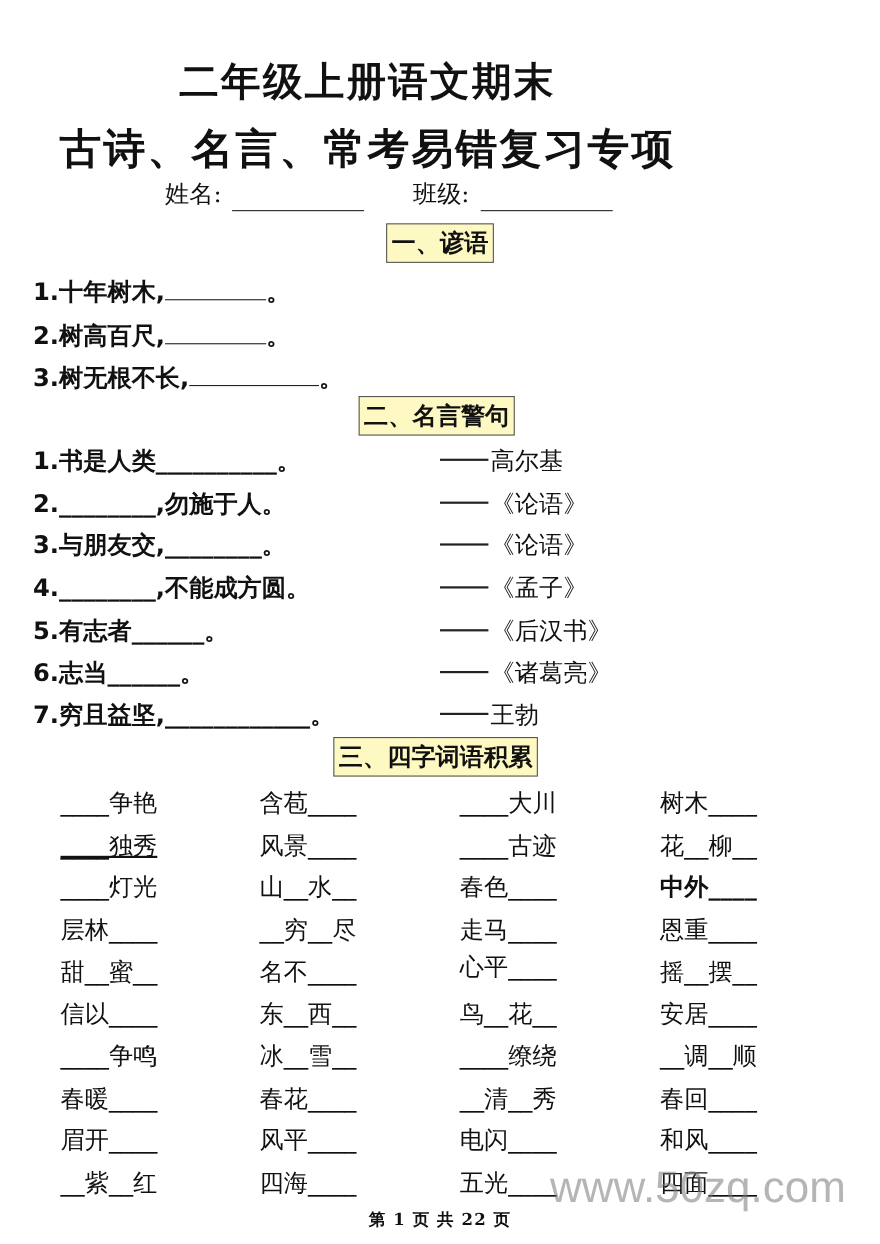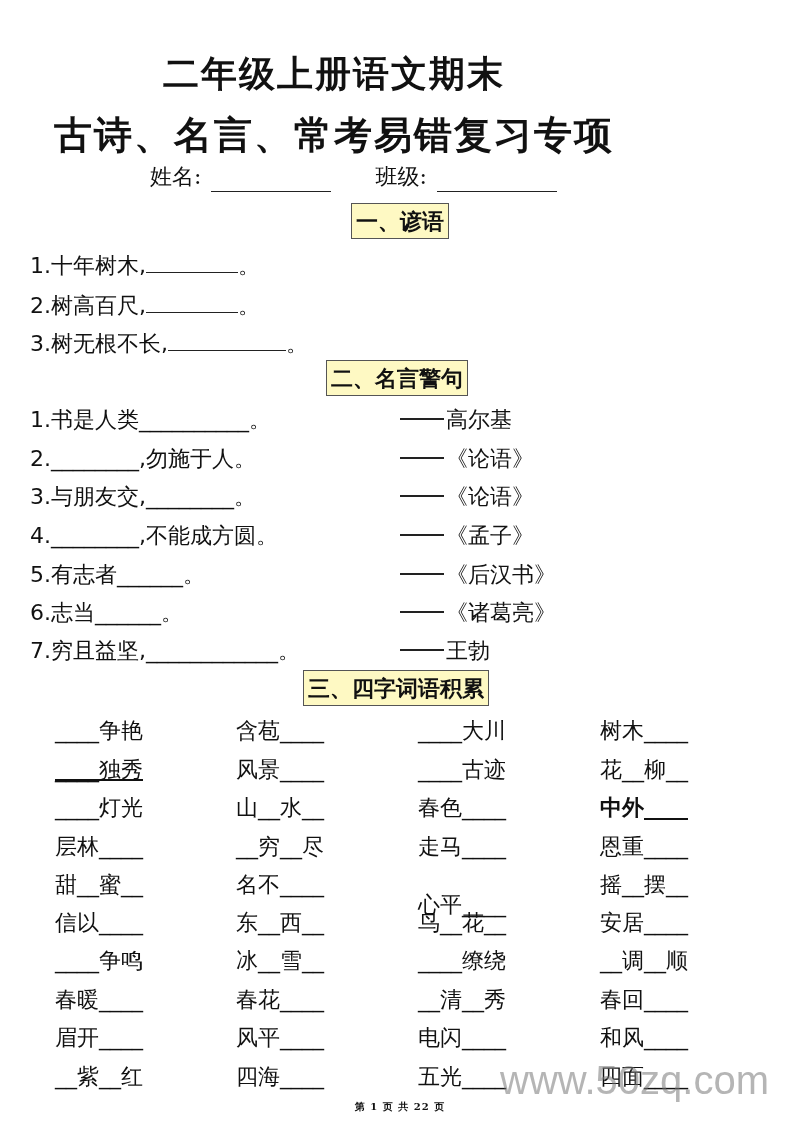--- a/index.html
+++ b/index.html
@@ -6,26 +6,26 @@
   body { width: 800px; height: 1131px; position: relative; overflow: hidden;
          font-family: "DejaVu Serif", "Liberation Serif", serif; color: #111; }
   .abs { position: absolute; white-space: nowrap; }
   .title { left: 0; width: 668px; text-align: center; font-weight: bold; letter-spacing: 2px; }
   .t1 { top: 50px; font-size: 36px; }
   .t2 { top: 110px; font-size: 38px; }
   .namebar { top: 162px; left: 150px; font-size: 22px; }
   .namebar .blank { display: inline-block; width: 120px; border-bottom: 1.5px solid #222; margin: 0 44px 0 10px; height: 22px; vertical-align: bottom; }
   .section { background: #fef9c3; border: 1px solid #555; font-weight: bold; font-size: 22px;
              padding: 2px 4px; line-height: 30px; }
-  .line { font-size: 22px; line-height: 30px; font-family: "DejaVu Sans", "Liberation Sans", sans-serif; }
+  .line { font-size: 22px; line-height: 30px; font-family: "DejaVu Sans", "Liberation Sans", sans-serif; font-weight: bold; }
   .u { display: inline-block; border-bottom: 1.5px solid #222; height: 22px; vertical-align: baseline; }
   .src { font-size: 22px; line-height: 30px; font-family: "DejaVu Sans", "Liberation Sans", sans-serif; }
   .dash { display: inline-block; width: 44px; border-bottom: 2px solid #222; vertical-align: middle; margin-right: 2px; position: relative; top: -2px; }
   .wcell { font-size: 22px; line-height: 30px; font-family: "DejaVu Sans", "Liberation Sans", sans-serif; }
-  .footer { top: 1100px; left: 0; width: 800px; text-align: center; font-size: 10px; font-weight: bold; letter-spacing: 1px; }
+  .footer { top: 1100px; left: 0; width: 800px; text-align: center; font-size: 15px; font-weight: bold; letter-spacing: 1px; }
   .watermark { top: 1058px; left: 500px; font-family: "Liberation Sans", sans-serif; font-size: 40px; color: rgba(120,120,120,0.55); }
 </style>
 </head>
 <body>
 
 <div class="abs title t1">二年级上册语文期末</div>
 <div class="abs title t2">古诗、名言、常考易错复习专项</div>
 
 <div class="abs namebar">
   <span>姓名:</span><span class="blank"></span><span>班级:</span><span class="blank"></span>
@@ -86,21 +86,21 @@
 <div class="abs wcell" style="top:908px; left:236px;">东__西__</div>
 <div class="abs wcell" style="top:946px; left:236px;">冰__雪__</div>
 <div class="abs wcell" style="top:985px; left:236px;">春花____</div>
 <div class="abs wcell" style="top:1023px; left:236px;">风平____</div>
 <div class="abs wcell" style="top:1062px; left:236px;">四海____</div>
 
 <div class="abs wcell" style="top:716px; left:418px;">____大川</div>
 <div class="abs wcell" style="top:755px; left:418px;">____古迹</div>
 <div class="abs wcell" style="top:793px; left:418px;">春色____</div>
 <div class="abs wcell" style="top:832px; left:418px;">走马____</div>
-<div class="abs wcell" style="top:890px; left:418px;">心平____</div>
+<div class="abs wcell" style="top:865px; left:418px;">心平____</div>
 <div class="abs wcell" style="top:908px; left:418px;">鸟__花__</div>
 <div class="abs wcell" style="top:946px; left:418px;">____缭绕</div>
 <div class="abs wcell" style="top:985px; left:418px;">__清__秀</div>
 <div class="abs wcell" style="top:1023px; left:418px;">电闪____</div>
 <div class="abs wcell" style="top:1062px; left:418px;">五光____</div>
 
 <div class="abs wcell" style="top:716px; left:600px;">树木____</div>
 <div class="abs wcell" style="top:755px; left:600px;">花__柳__</div>
 <div class="abs wcell" style="top:793px; left:600px;font-weight:bold;">中外____</div>
 <div class="abs wcell" style="top:832px; left:600px;">恩重____</div>

